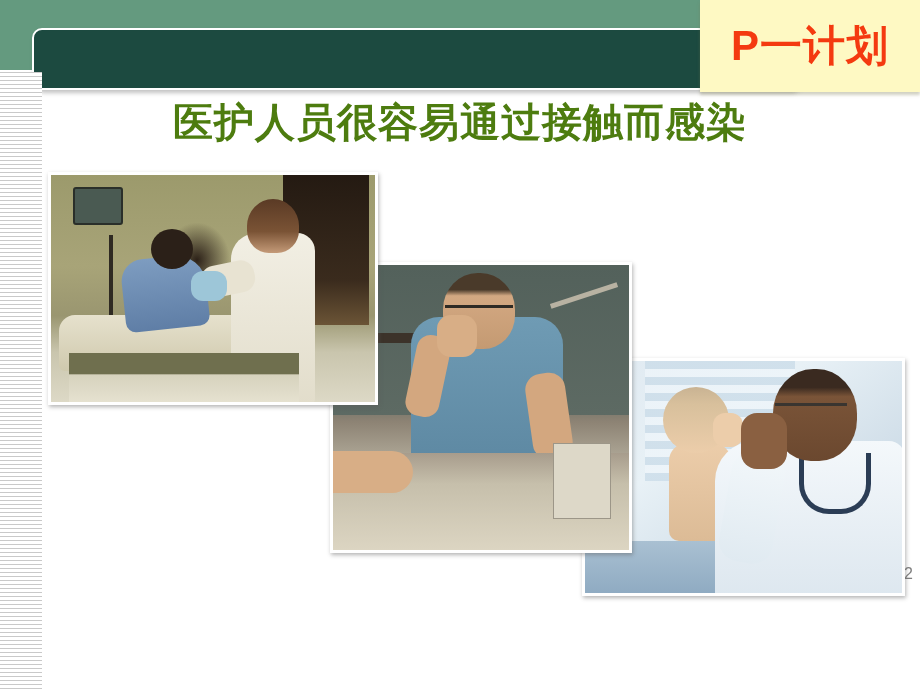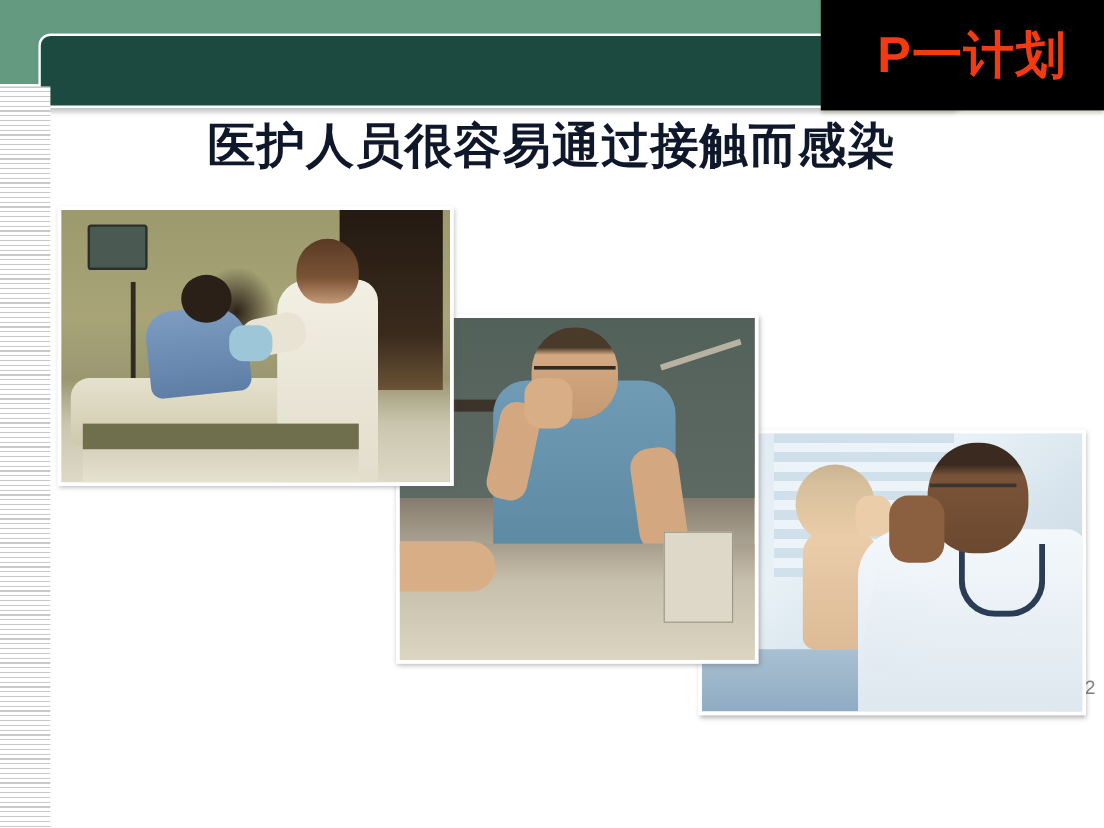--- a/index.html
+++ b/index.html
@@ -41,26 +41,25 @@
     box-sizing: border-box;
     box-shadow: 2px 3px 4px rgba(80,80,80,0.35);
   }
 
   .yellow-badge {
     position: absolute;
     right: 0;
     top: 0;
     width: 220px;
     height: 92px;
-    background: #000000;
+    background: #fef9c3;
     display: flex;
     align-items: center;
     justify-content: center;
     box-shadow: 0 3px 3px rgba(120,120,80,0.35);
-    padding-left: 16px;
   }
   .yellow-badge-text {
     color: #f43a10;
     font-size: 42px;
     font-weight: bold;
     letter-spacing: 1px;
     white-space: nowrap;
     line-height: 1;
   }
 
@@ -80,21 +79,21 @@
     );
   }
 
   
   .slide-title {
     position: absolute;
     left: 0;
     top: 100px;
     width: 920px;
     text-align: center;
-    color: #0f172a;
+    color: #4d7c0f;
     font-size: 40px;
     font-weight: bold;
     letter-spacing: 1px;
     line-height: 1.1;
   }
 
   
   .photo {
     position: absolute;
     background: #ffffff;

